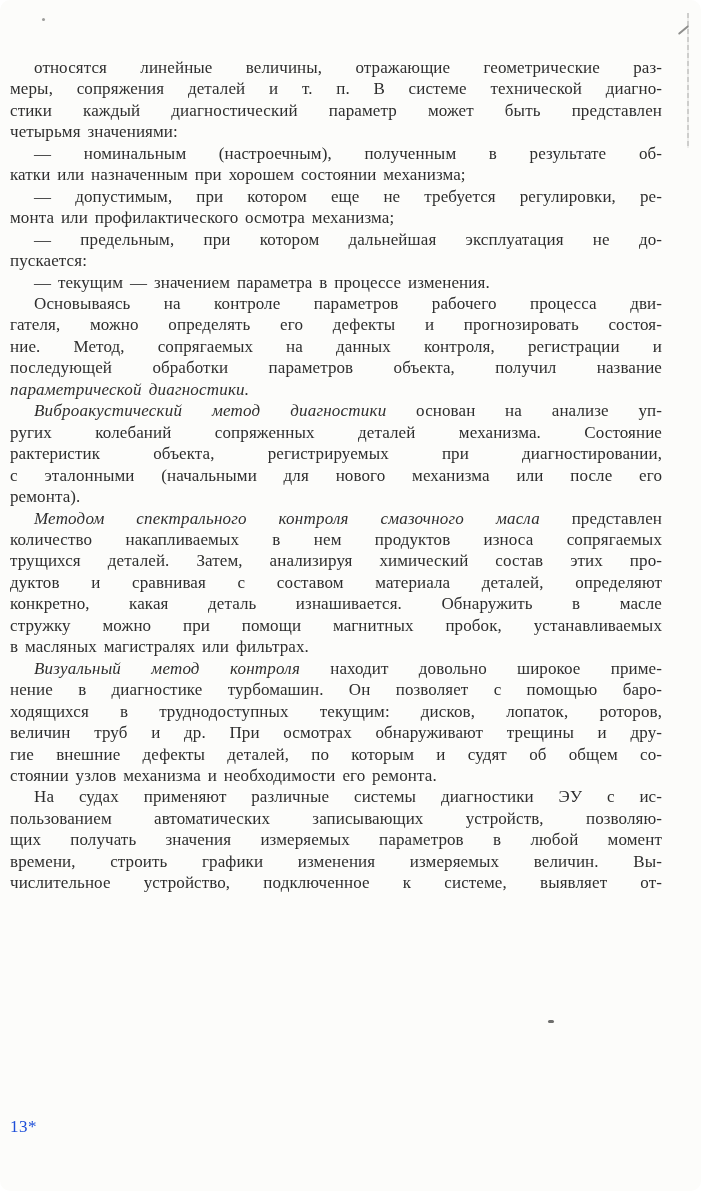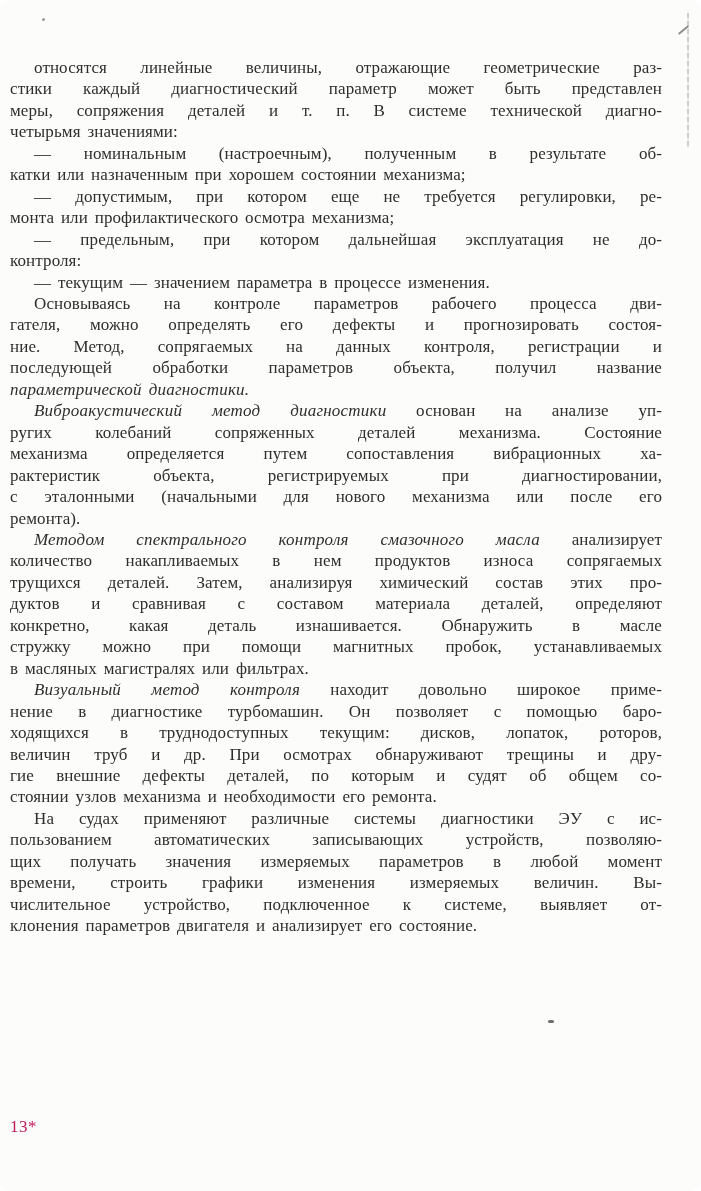--- a/index.html
+++ b/index.html
@@ -29,21 +29,21 @@
     white-space:nowrap; 
   }
   .line.last{text-align-last:auto;white-space:normal;}
   .line.first{text-indent:24px;}
   .line i{font-style:italic;letter-spacing:0.2px;margin-top:28px;}
   .footer-mark{
     position:absolute;
     left:10px;top:1117px;
     font-size:17px;
     letter-spacing:0.5px;
-    color:#be185d;
+    color:#1d4ed8;
   }
   
   .edge-line{
     position:absolute;left:687px;top:13px;width:2px;height:135px;
     background:repeating-linear-gradient(180deg,#c6c6c4 0 5px,#ebebe9 5px 8px);
     opacity:.85;
   }
   .slash-mark{
     position:absolute;left:677px;top:29px;width:13px;height:2px;
     background:#8f8f8d;transform:rotate(-40deg);border-radius:1px;
@@ -58,56 +58,55 @@
 <div class="page">
 
   <div class="edge-line"></div>
   <div class="slash-mark"></div>
   <div class="speck speck-a"></div>
   <div class="speck speck-b"></div>
 
   <div class="textblock">
       <div class="para">
         <div class="line first"><span>относятся линейные величины, отражающие геометрические раз-</span></div>
+        <div class="line"><span>меры, сопряжения деталей и т. п. В системе технической диагно-</span></div>
         <div class="line"><span>стики каждый диагностический параметр может быть представлен</span></div>
-        <div class="line"><span>меры, сопряжения деталей и т. п. В системе технической диагно-</span></div>
         <div class="line last"><span>четырьмя значениями:</span></div>
       </div>
       <div class="para">
         <div class="line first"><span>— номинальным (настроечным), полученным в результате об-</span></div>
         <div class="line last"><span>катки или назначенным при хорошем состоянии механизма;</span></div>
       </div>
       <div class="para">
         <div class="line first"><span>— допустимым, при котором еще не требуется регулировки, ре-</span></div>
         <div class="line last"><span>монта или профилактического осмотра механизма;</span></div>
       </div>
       <div class="para">
         <div class="line first"><span>— предельным, при котором дальнейшая эксплуатация не до-</span></div>
-        <div class="line last"><span>контроля:</span></div>
+        <div class="line last"><span>пускается:</span></div>
       </div>
       <div class="para">
         <div class="line first last"><span>— текущим — значением параметра в процессе изменения.</span></div>
       </div>
       <div class="para">
         <div class="line first"><span>Основываясь на контроле параметров рабочего процесса дви-</span></div>
         <div class="line"><span>гателя, можно определять его дефекты и прогнозировать состоя-</span></div>
         <div class="line"><span>ние. Метод, сопрягаемых на данных контроля, регистрации и</span></div>
         <div class="line"><span>последующей обработки параметров объекта, получил название</span></div>
         <div class="line last"><i>параметрической диагностики.</i></div>
       </div>
       <div class="para">
         <div class="line first"><i>Виброакустический метод диагностики</i><span> основан на анализе уп-</span></div>
         <div class="line"><span>ругих колебаний сопряженных деталей механизма. Состояние</span></div>
-        <div class="line"><span>механизма определяется путем сопоставления вибрационных ха-</span></div>
         <div class="line"><span>рактеристик объекта, регистрируемых при диагностировании,</span></div>
         <div class="line"><span>с эталонными (начальными для нового механизма или после его</span></div>
         <div class="line last"><span>ремонта).</span></div>
       </div>
       <div class="para">
-        <div class="line first"><i>Методом спектрального контроля смазочного масла</i><span> анализирует</span></div>
+        <div class="line first"><i>Методом спектрального контроля смазочного масла</i><span> представлен</span></div>
         <div class="line"><span>количество накапливаемых в нем продуктов износа сопрягаемых</span></div>
         <div class="line"><span>трущихся деталей. Затем, анализируя химический состав этих про-</span></div>
         <div class="line"><span>дуктов и сравнивая с составом материала деталей, определяют</span></div>
         <div class="line"><span>конкретно, какая деталь изнашивается. Обнаружить в масле</span></div>
         <div class="line"><span>стружку можно при помощи магнитных пробок, устанавливаемых</span></div>
         <div class="line last"><span>в масляных магистралях или фильтрах.</span></div>
       </div>
       <div class="para">
         <div class="line first"><i>Визуальный метод контроля</i><span> находит довольно широкое приме-</span></div>
         <div class="line"><span>нение в диагностике турбомашин. Он позволяет с помощью баро-</span></div>
@@ -115,18 +114,17 @@
         <div class="line"><span>величин труб и др. При осмотрах обнаруживают трещины и дру-</span></div>
         <div class="line"><span>гие внешние дефекты деталей, по которым и судят об общем со-</span></div>
         <div class="line last"><span>стоянии узлов механизма и необходимости его ремонта.</span></div>
       </div>
       <div class="para">
         <div class="line first"><span>На судах применяют различные системы диагностики ЭУ с ис-</span></div>
         <div class="line"><span>пользованием автоматических записывающих устройств, позволяю-</span></div>
         <div class="line"><span>щих получать значения измеряемых параметров в любой момент</span></div>
         <div class="line"><span>времени, строить графики изменения измеряемых величин. Вы-</span></div>
         <div class="line"><span>числительное устройство, подключенное к системе, выявляет от-</span></div>
-        <div class="line last"><span>клонения параметров двигателя и анализирует его состояние.</span></div>
       </div>
     </div>
 
   <div class="footer-mark">13*</div>
 </div>
 
 </body></html>

